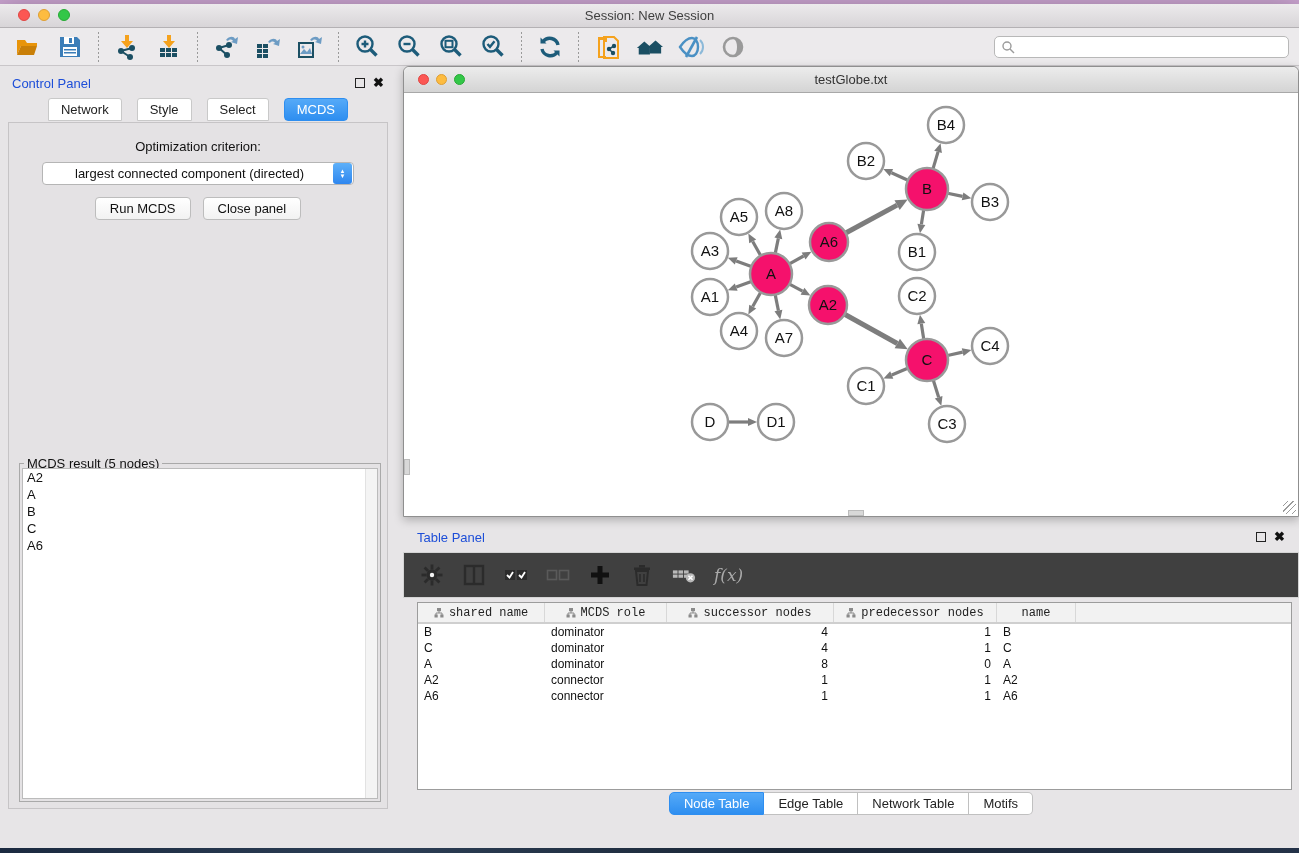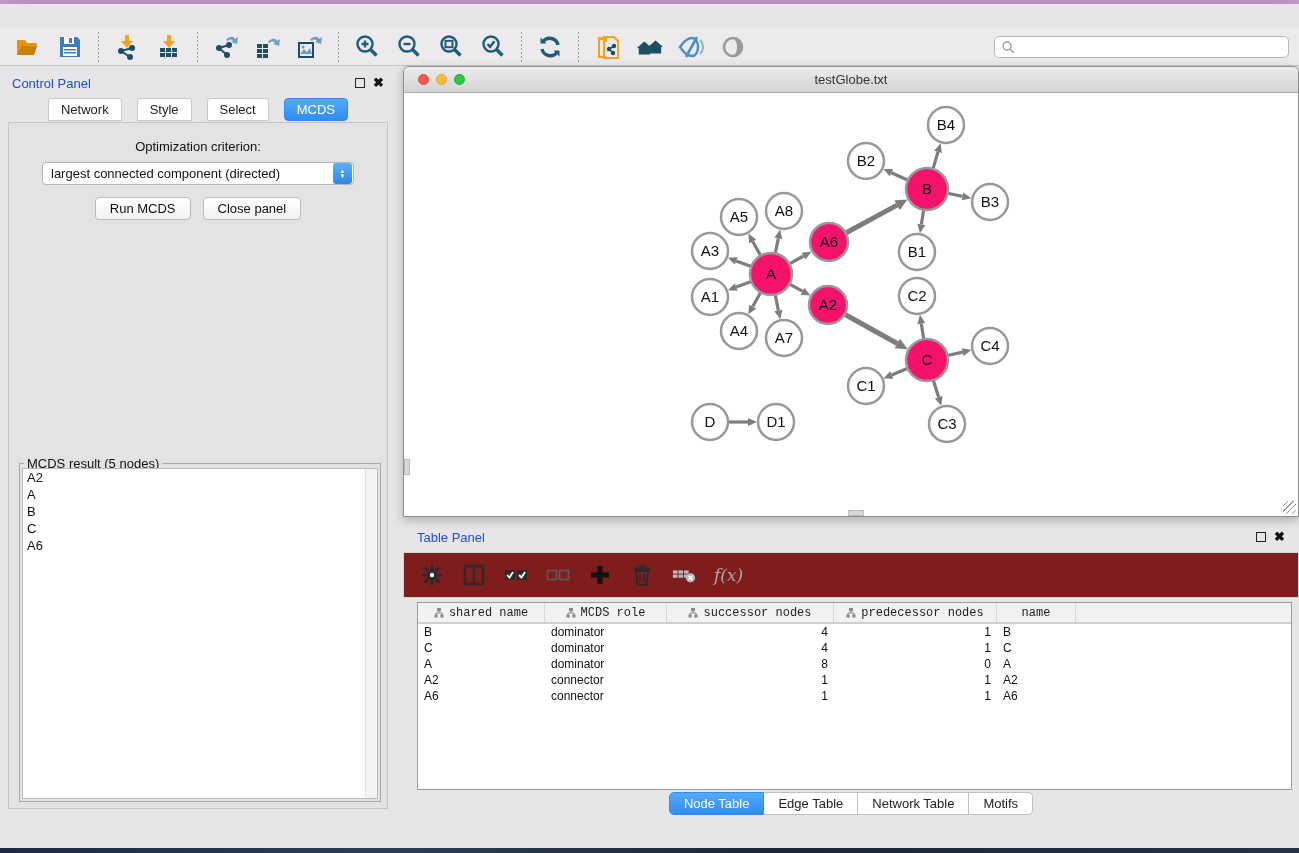--- a/index.html
+++ b/index.html
@@ -45,21 +45,21 @@
   .ph-float { width:10px; height:10px; border:1.5px solid #222; }
   .ph-close { font-size:13px; font-weight:bold; color:#111; line-height:10px; }
   .cp-tabs { display:flex; justify-content:center; gap:15px; margin-top:2px; position:relative; z-index:2; }
   .cp-tab { background:#fff; border:1px solid #c9c9c9; padding:3px 12px; font-size:13px;
     color:#222; border-radius:3px 3px 0 0; }
   .cp-tab.active { background:linear-gradient(#55aaf8,#2e8ef0); color:#fff; border-color:#2e8ef0; border-radius:4px; }
   .cp-body { position:absolute; left:4px; right:4px; top:52px; bottom:8px;
     background:#e4e2e4; border:1px solid #c6c4c6; }
   .opt-label { text-align:center; font-size:13px; color:#111; margin-top:16px; }
   .select { margin:8px auto 0; width:312px; height:23px; background:#fff; border:1px solid #b5b5b5;
-    border-radius:4px; display:flex; align-items:center; }
+    border-radius:4px; display:flex; align-items:center;padding-left:24px; }
   .select .sel-text { flex:1; font-size:13px; color:#111; padding-left:8px; white-space:nowrap; }
   .select .sel-stepper { width:19px; height:21px; margin-right:1px; border-radius:3px;
     background:linear-gradient(#5db0f9,#2e86ef); display:flex; flex-direction:column;
     align-items:center; justify-content:center; color:#fff; font-size:6px; line-height:5px; }
   .cp-buttons { display:flex; justify-content:center; gap:12px; margin-top:12px; }
   .btn { background:linear-gradient(#ffffff,#f2f2f2); border:1px solid #bdbdbd; border-radius:4px;
     font-size:13px; color:#111; padding:3px 14px; font-family:"Liberation Sans",sans-serif; }
   .groupbox { position:absolute; left:10px; right:6px; top:340px; bottom:6px; border:1px solid #a9a9a9; }
   .groupbox .gb-legend { position:absolute; top:-8px; left:4px; background:#e4e2e4; padding:0 3px;
     font-size:13px; color:#111; }
@@ -81,21 +81,21 @@
   .net-canvas { position:relative; width:894px; height:423px; background:#fff; overflow:hidden; }
   .resize-grip { position:absolute; right:2px; bottom:2px; width:13px; height:13px;
     background:repeating-linear-gradient(135deg, transparent 0 3px, #9a9a9a 3px 4px); }
   .edge-handle-left { position:absolute; left:0; top:366px; width:6px; height:16px;
     background:#d8d8d8; border:1px solid #bbb; }
   .edge-handle-bottom { position:absolute; left:444px; bottom:0; width:16px; height:6px;
     background:#d8d8d8; border:1px solid #bbb; }
 
   
   .table-panel { position:absolute; left:403px; top:520px; width:896px; height:293px; }
-  .tp-toolbar { position:absolute; left:0; top:28px; width:896px; height:46px; background:#7f1d1d;
+  .tp-toolbar { position:absolute; left:0; top:28px; width:896px; height:46px; background:#404040;
     border:1px solid #d4d4d4; display:flex; align-items:center; gap:18px; padding:0 16px; }
   .tp-icon { display:flex; align-items:center; justify-content:center; width:24px; height:24px; }
   .fx-label { font-family:"DejaVu Serif", serif; font-style:italic; font-size:17px; color:#aaa; }
   .data-table { position:absolute; left:14px; top:78px; width:875px; height:188px;
     background:#fff; border:1px solid #9c9c9c; font-size:12px; }
   .dt-header { display:flex; height:21px; background:#f2f2f2; border-bottom:2px solid #cfcfcf; }
   .dt-hcell { display:flex; align-items:center; justify-content:center; gap:5px; color:#222;
     border-right:1px solid #d8d8d8; font-size:12px;font-family:Liberation Mono, monospace; }
   .dt-row { display:flex; height:16px; align-items:center; }
   .dt-cell { padding:0 6px; color:#111; overflow:hidden; white-space:nowrap; }
@@ -116,20 +116,28 @@
     border-radius:4px; display:flex; align-items:center; gap:6px; padding:0 10px; font-size:13px; color:#111; }
   .memory-dot { width:11px; height:11px; border-radius:50%; background:#1fa233; border:1px solid #178228; }
 
   svg text { font-family:"Liberation Sans", sans-serif; }
 </style>
 </head>
 <body>
 
 <div class="app-window">
 
+  <div class="titlebar">
+    <div class="lights">
+      <div class="light red"></div>
+      <div class="light yellow"></div>
+      <div class="light green"></div>
+    </div>
+    <div class="title">Session: New Session</div>
+  </div>
 
   <div class="toolbar">
     <div class="tb-group" style="padding-left:4px;">
       <span class="tb-icon">
         <svg width="26" height="26" viewBox="0 0 26 26">
             <path d="M2 6h8l2 3h10v3H6l-4 9z" fill="#e8940a"></path>
             <path d="M2 6v15l4-9h16l-3 9H2z" fill="#c97f08"></path>
           </svg>
       </span>
       <span class="tb-icon">

